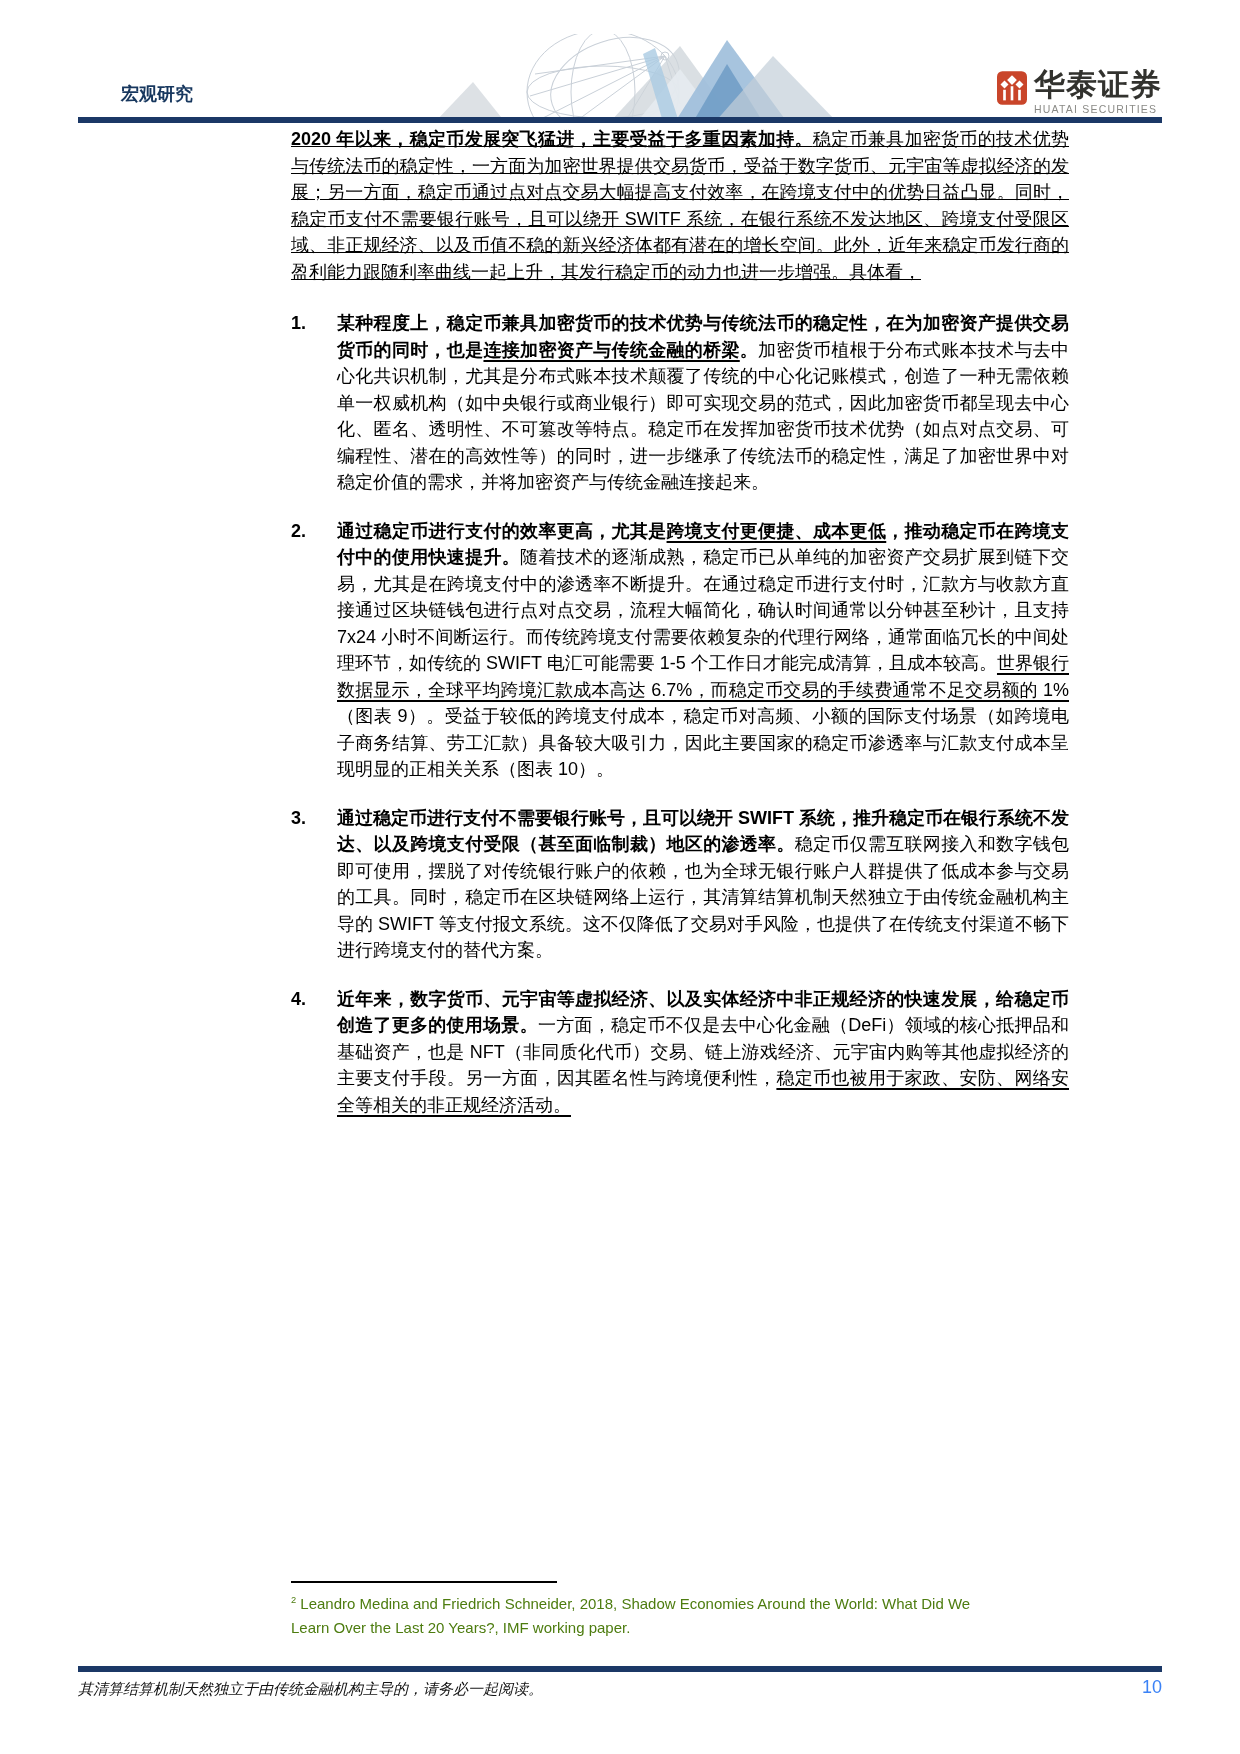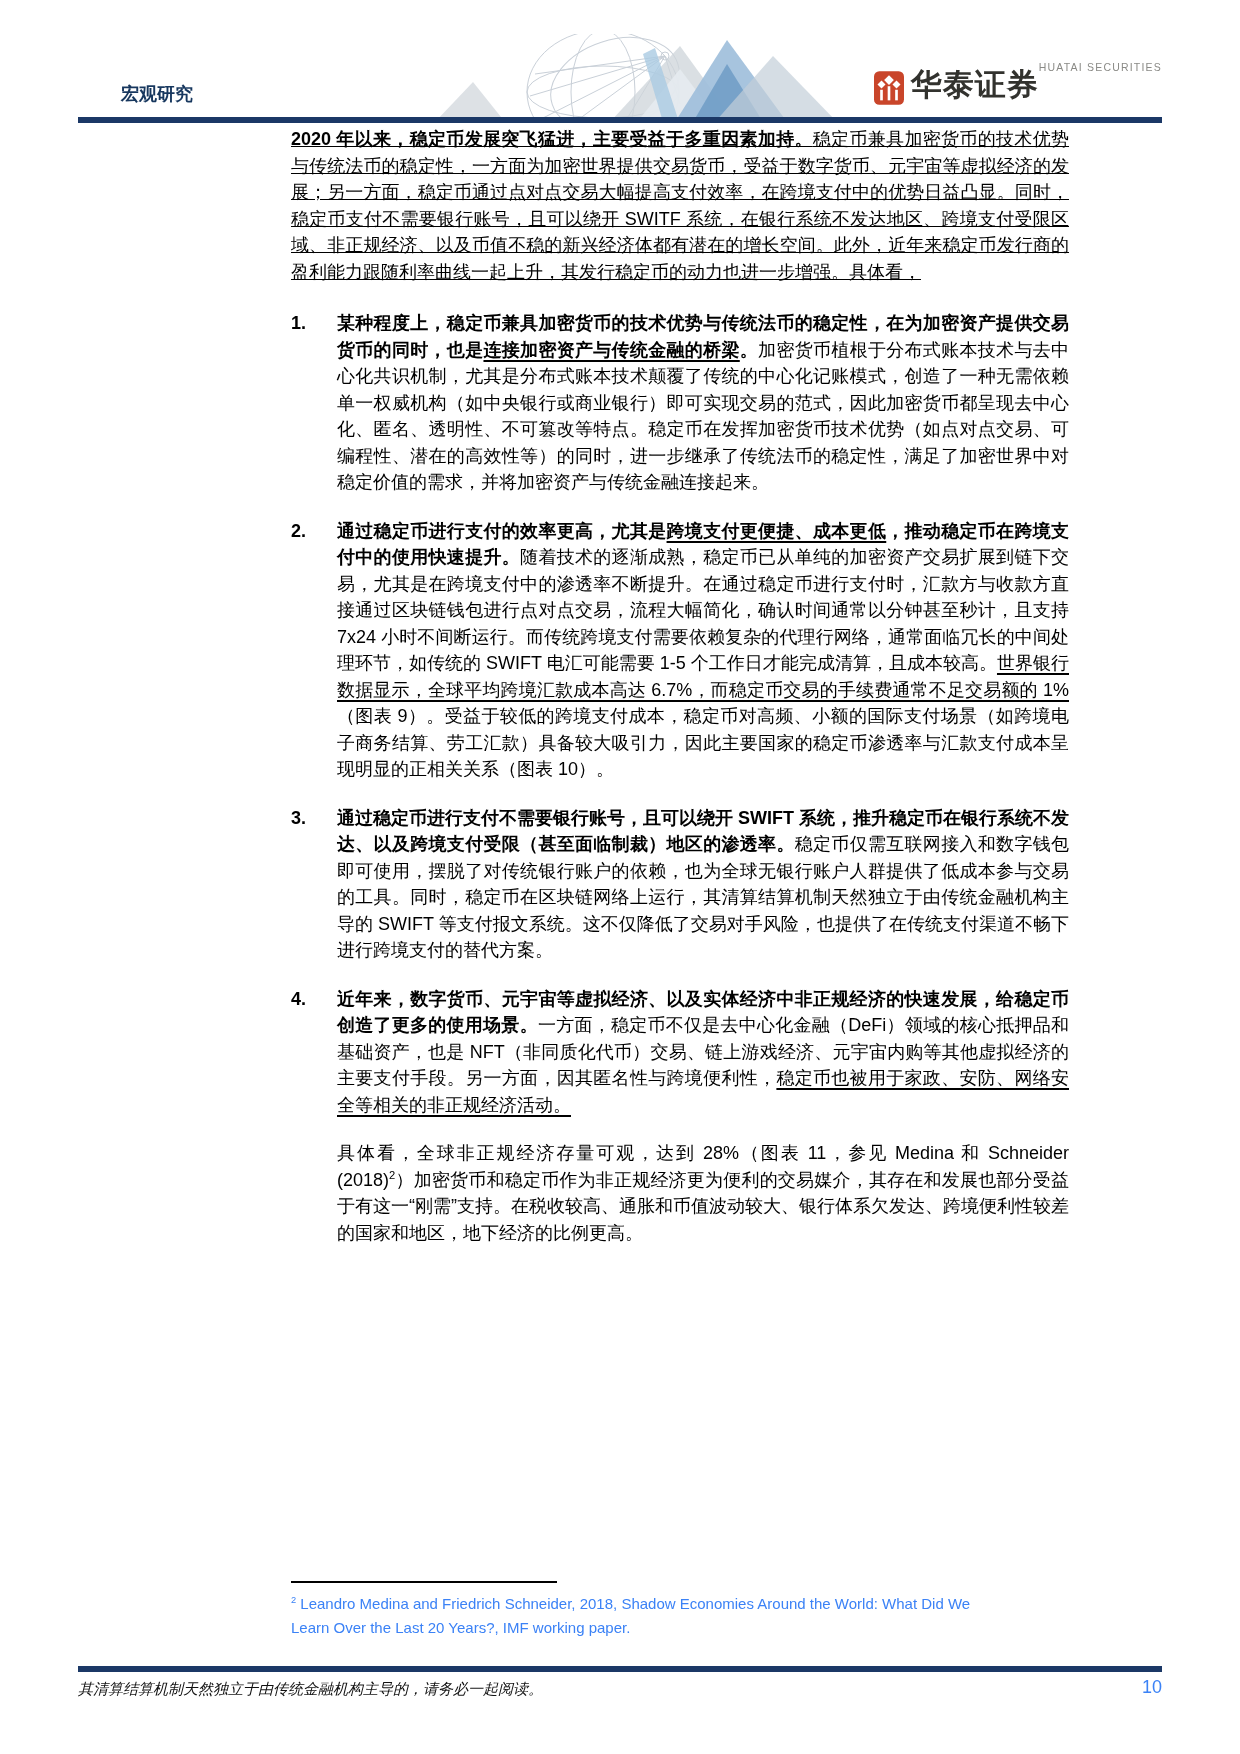--- a/index.html
+++ b/index.html
@@ -12,21 +12,21 @@
   
   .category-label {
     position: absolute; left: 93px; top: 82px;
     font-size: 18px; font-weight: bold; color: #17375e;
     font-family: "Liberation Serif", serif;
     margin-left: 28px;
   }
   .decor-graphic { position: absolute; left: 375px; top: 34px; width: 470px; height: 88px; }
   .brand { position: absolute; right: 78px; top: 60px; display: flex; align-items: flex-start; }
   .brand-mark { width: 30px; height: 34px; margin-top: 11px; margin-right: 7px; }
-  .brand-text { display: flex; }
+  .brand-text { display: flex; flex-direction: column; }
   .brand-cn {
     font-size: 31px; font-weight: bold; color: #32322e; letter-spacing: 1px;
     line-height: 34px; margin-top: 8px;
     font-family: "Liberation Sans", sans-serif;
   }
   .brand-en {
     font-size: 10.5px; font-weight: normal; color: #8a8a86; letter-spacing: 1.2px;
     line-height: 12px; margin-top: 1px;
   }
   .header-rule { position: absolute; left: 78px; top: 117px; width: 1084px; height: 6px; background: #1b3866; }
@@ -49,21 +49,21 @@
   .oitem .body { flex: 1; }
   .followup { margin-left: 46px; }
   .b { font-weight: bold; }
   .u { text-decoration: underline; text-underline-offset: 4px; text-decoration-thickness: 1.5px; }
   sup { font-size: 0.62em; vertical-align: super; line-height: 0; }
 
   
   .footnote { position: absolute; left: 291px; top: 1581px; width: 710px; }
   .footnote-divider { width: 266px; border-top: 2px solid #000; }
   .footnote-text {
-    margin-top: 9px; font-size: 15px; line-height: 24px; color: #3b82f6;
+    margin-top: 9px; font-size: 15px; line-height: 24px; color: #4d7c0f;
     font-family: "Liberation Sans", sans-serif;
   }
 
   
   .footer-rule { position: absolute; left: 78px; top: 1666px; width: 1084px; height: 6px; background: #1b3866; }
   .footer-disclaimer {
     position: absolute; left: 78px; top: 1680px;
     font-size: 15px; font-style: italic; color: #111;
     font-family: "Liberation Serif", serif;
   }
@@ -129,21 +129,20 @@
     <div class="oitem">
       <div class="num">3.</div>
       <div class="body para"><span class="b">通过稳定币进行支付不需要银行账号，且可以绕开 SWIFT 系统，推升稳定币在银行系统不发达、以及跨境支付受限（甚至面临制裁）地区的渗透率。</span><span>稳定币仅需互联网接入和数字钱包即可使用，摆脱了对传统银行账户的依赖，也为全球无银行账户人群提供了低成本参与交易的工具。同时，稳定币在区块链网络上运行，其清算结算机制天然独立于由传统金融机构主导的 SWIFT 等支付报文系统。这不仅降低了交易对手风险，也提供了在传统支付渠道不畅下进行跨境支付的替代方案。</span></div>
     </div>
     <div class="oitem">
       <div class="num">4.</div>
       <div class="body para"><span class="b">近年来，数字货币、元宇宙等虚拟经济、以及实体经济中非正规经济的快速发展，给稳定币创造了更多的使用场景。</span><span>一方面，稳定币不仅是去中心化金融（DeFi）领域的核心抵押品和基础资产，也是 NFT（非同质化代币）交易、链上游戏经济、元宇宙内购等其他虚拟经济的主要支付手段。另一方面，因其匿名性与跨境便利性，</span><span class="u">稳定币也被用于家政、安防、网络安全等相关的非正规经济活动。</span></div>
     </div>
   </div>
 
-  <p class="para followup"><span>具体看，全球非正规经济存量可观，达到 28%（图表 11，参见 Medina 和 Schneider (2018)</span><sup>2</sup><span>）加密货币和稳定币作为非正规经济更为便利的交易媒介，其存在和发展也部分受益于有这一“刚需”支持。在税收较高、通胀和币值波动较大、银行体系欠发达、跨境便利性较差的国家和地区，地下经济的比例更高。</span></p>
 </div>
 
 <div class="footnote">
   <div class="footnote-divider"></div>
   <p class="footnote-text"><sup>2</sup><span>  Leandro Medina and Friedrich Schneider, 2018, Shadow Economies Around the World: What Did We Learn Over the Last 20 Years?, IMF working paper.</span></p>
 </div>
 
 <div class="footer-rule"></div>
 <div class="footer-disclaimer">其清算结算机制天然独立于由传统金融机构主导的，请务必一起阅读。</div>
 <div class="page-number">10</div>

